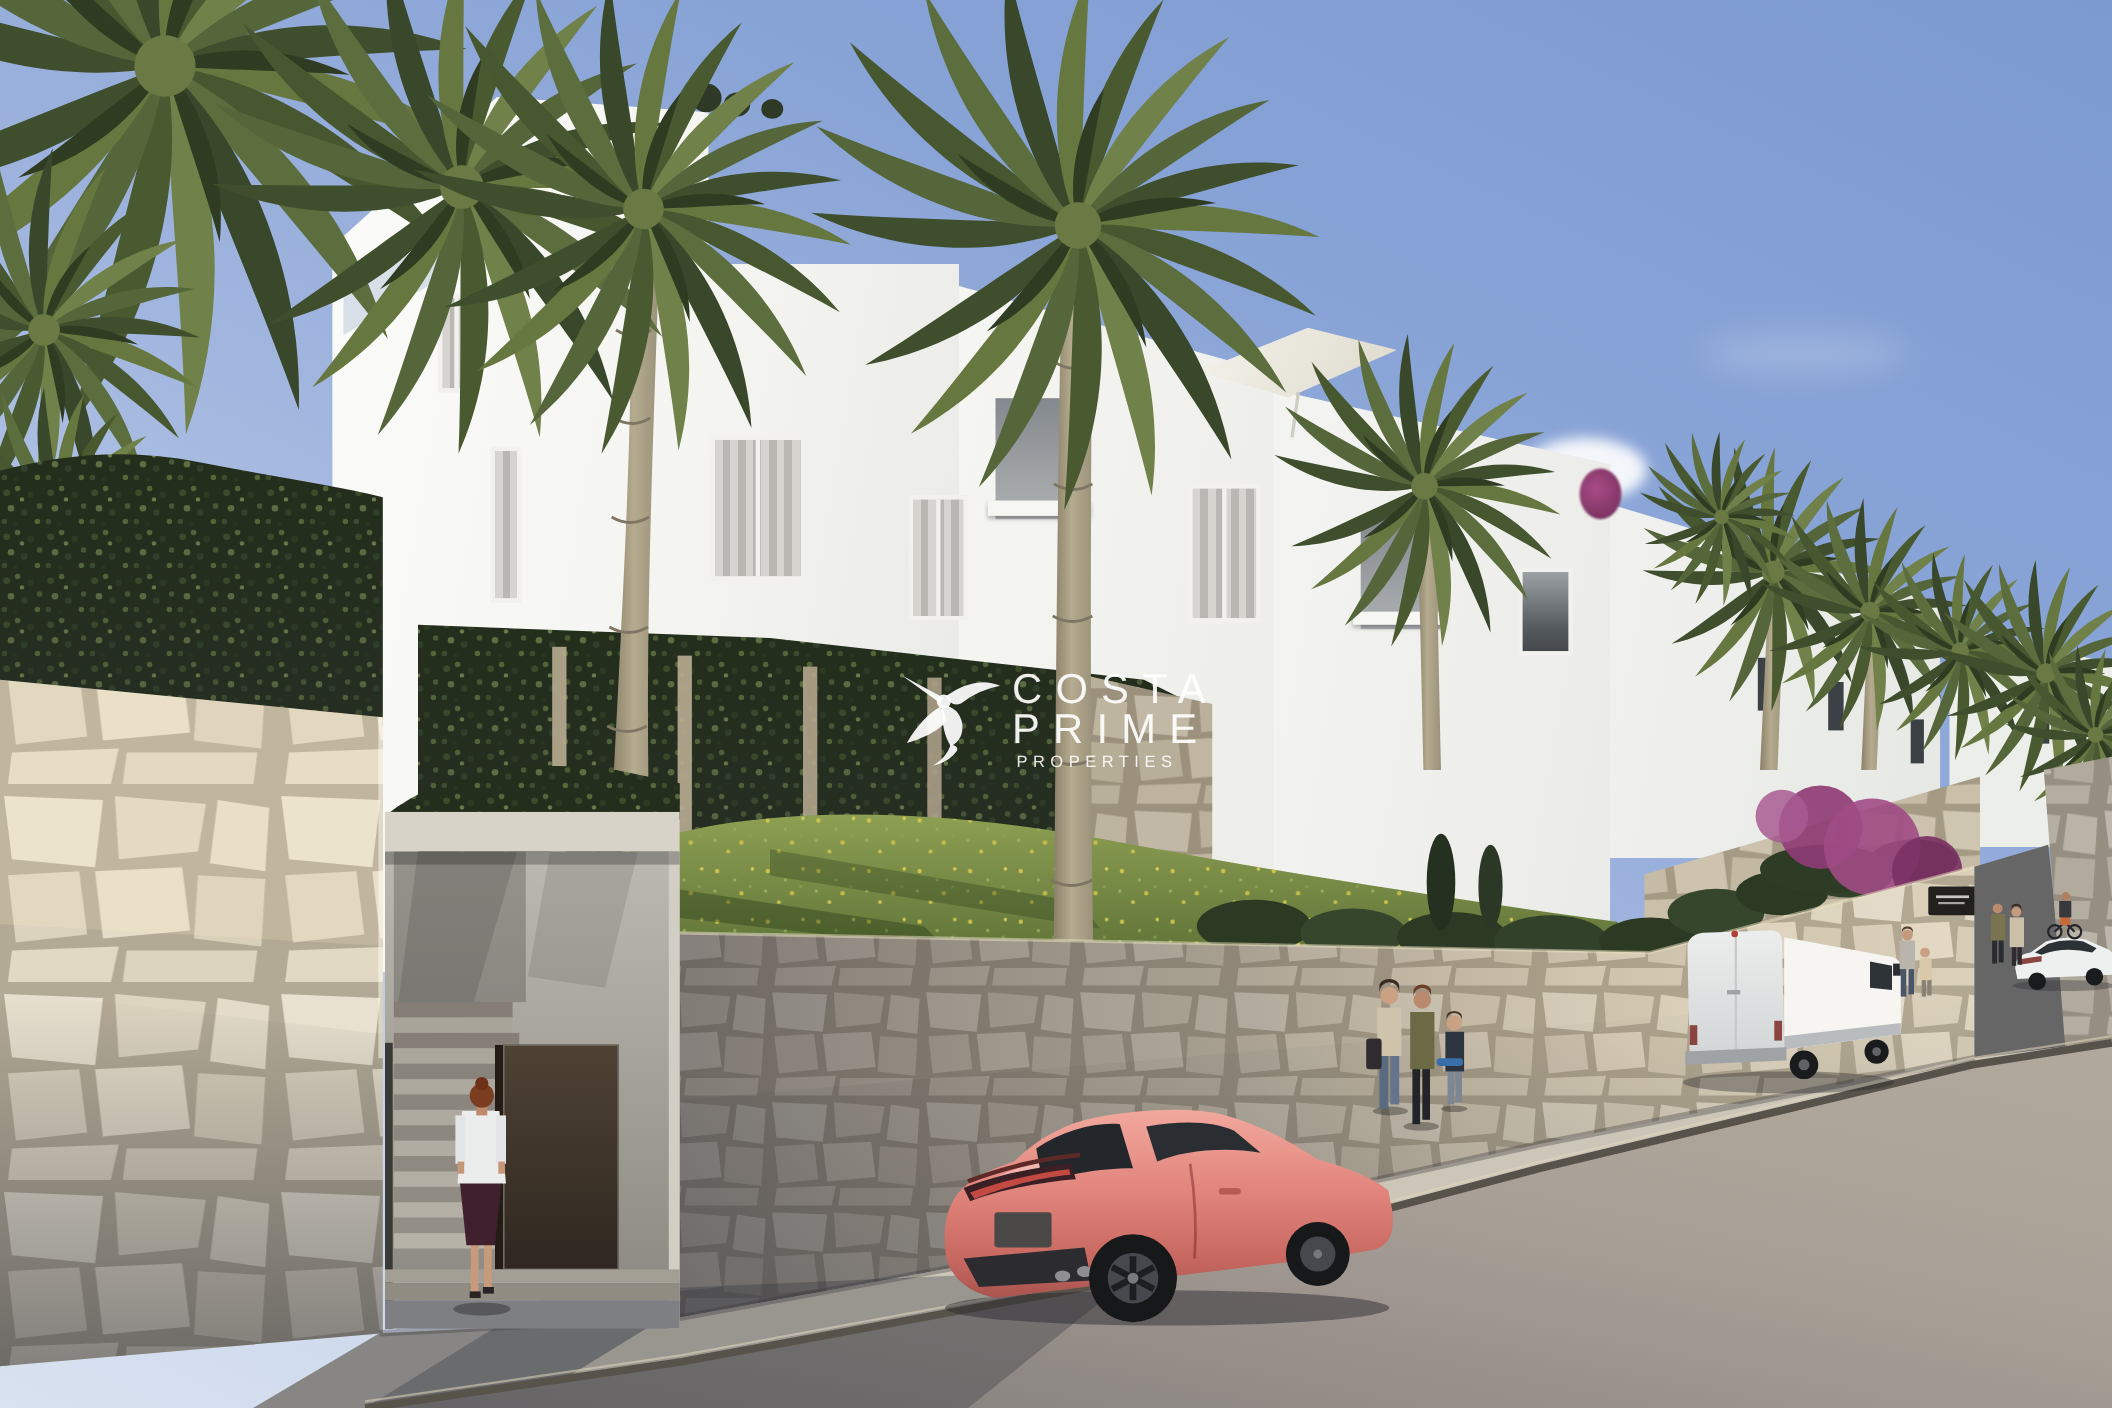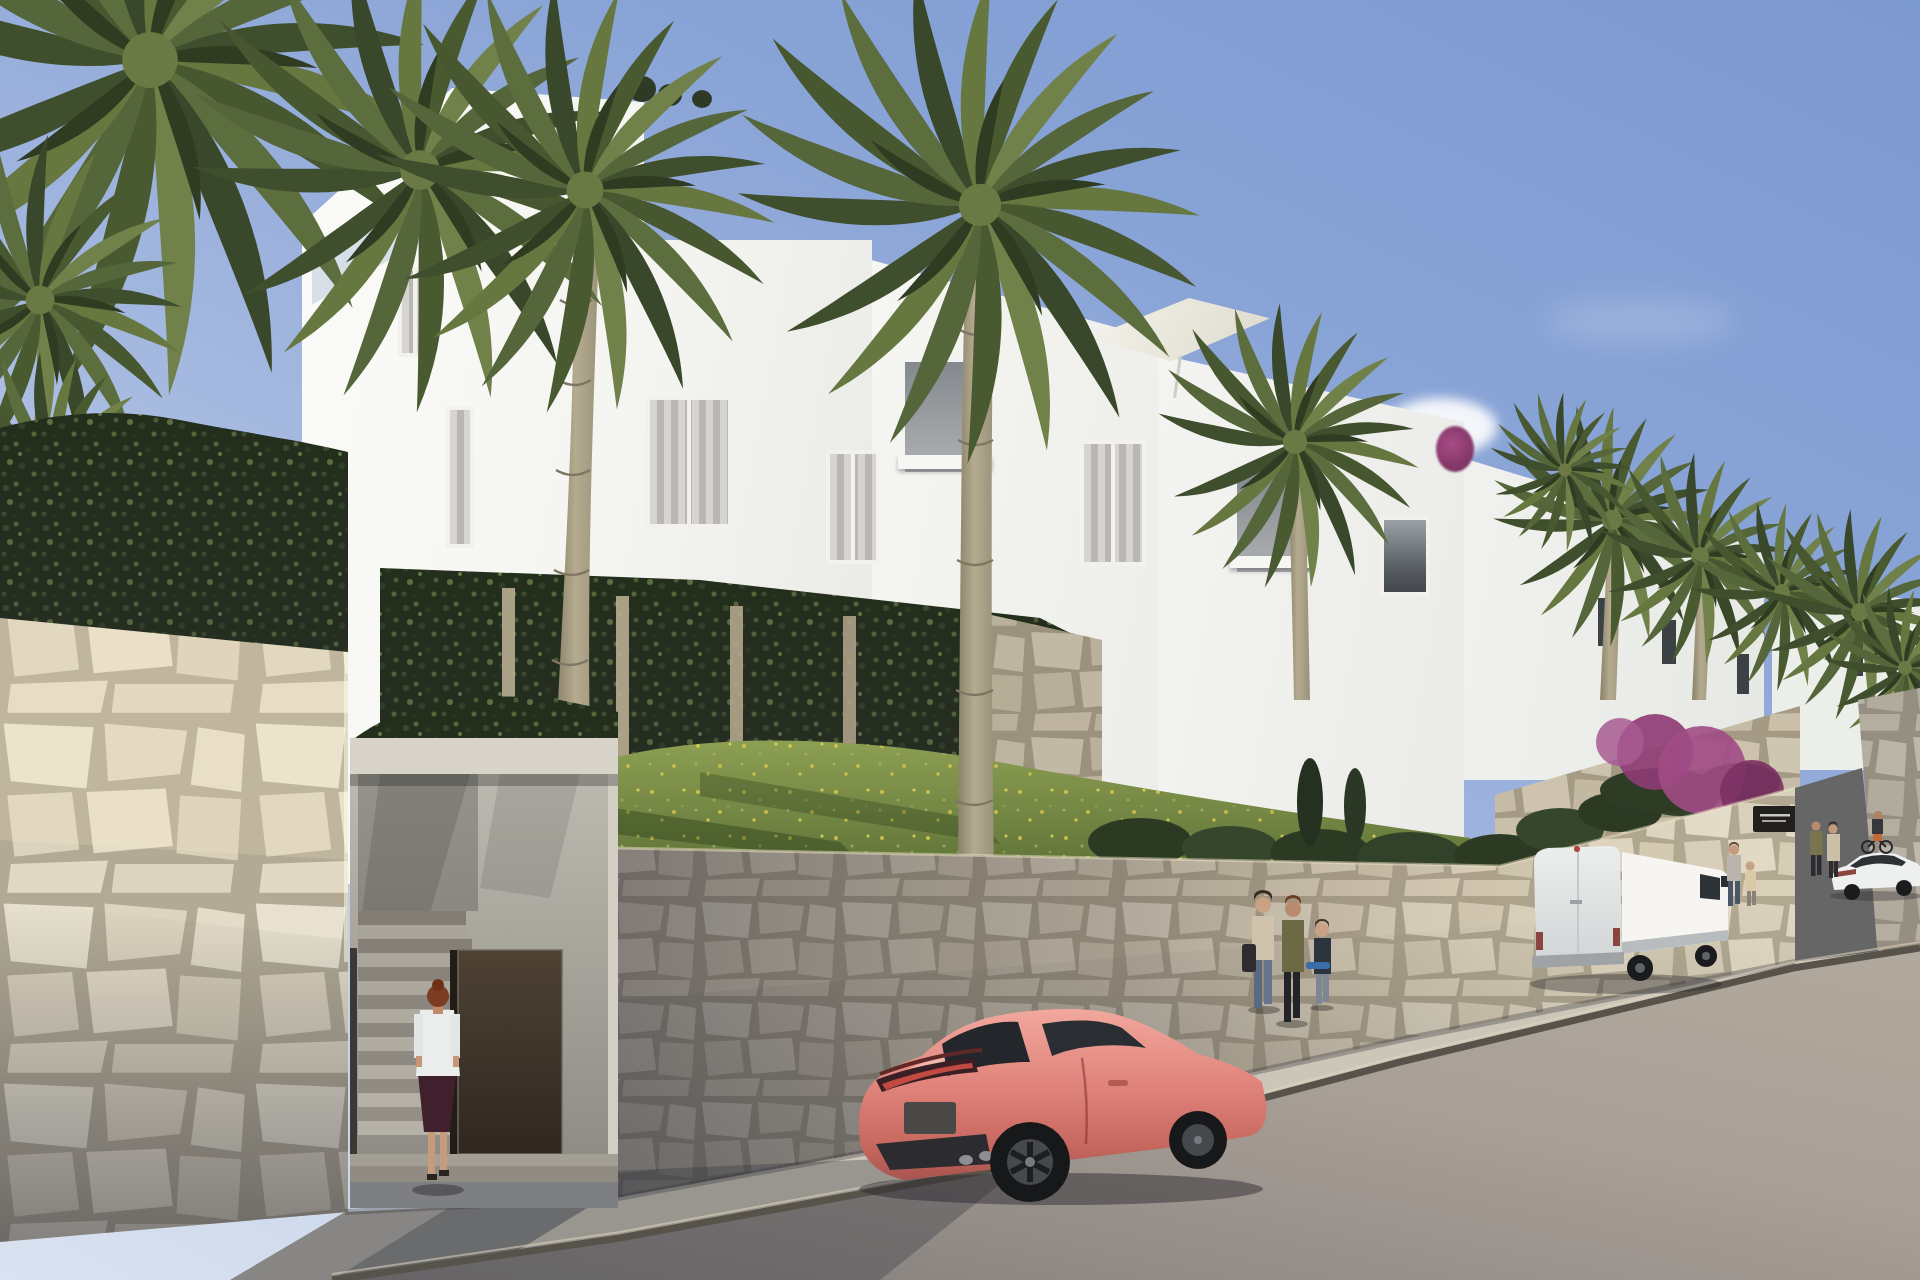--- a/index.html
+++ b/index.html
@@ -463,14 +463,27 @@
   <svg class="abs" style="left:1860px;top:810px;" width="34" height="46" viewBox="0 0 34 46">
     <circle cx="8" cy="37" r="6" fill="none" stroke="#26262a" stroke-width="2"></circle>
     <circle cx="26" cy="37" r="6" fill="none" stroke="#26262a" stroke-width="2"></circle>
     <line x1="8" y1="37" x2="17" y2="28" stroke="#26262a" stroke-width="2"></line>
     <line x1="26" y1="37" x2="17" y2="28" stroke="#26262a" stroke-width="2"></line>
     <rect x="13" y="23" width="9" height="8" fill="#c46a38"></rect>
     <rect x="12" y="9" width="11" height="15" fill="#37383c"></rect>
     <circle cx="18" cy="5" r="4" fill="#b08060"></circle>
   </svg>
 
+  <div id="wm" class="abs">
+    <svg style="position:absolute;left:0;top:4px;" width="96" height="122" viewBox="0 0 120 120" fill="rgba(255,255,255,.92)">
+      <polygon points="2,16 50,42 46,48"></polygon>
+      <circle cx="50" cy="46" r="8"></circle>
+      <path d="M52,40 Q86,16 114,28 Q88,33 70,48 Q59,53 52,40 Z"></path>
+      <path d="M48,50 Q67,52 71,71 Q73,89 58,97 Q47,80 48,50 Z"></path>
+      <path d="M46,52 Q25,64 8,93 Q34,86 50,72 Q55,61 46,52 Z"></path>
+      <path d="M58,95 Q52,111 37,119 Q56,115 65,102 Q67,96 58,95 Z"></path>
+    </svg>
+    <span class="l1">COSTA</span>
+    <span class="l2">PRIME</span>
+    <span class="l3">PROPERTIES</span>
+  </div>
 
 </div>
 
 </body></html>

